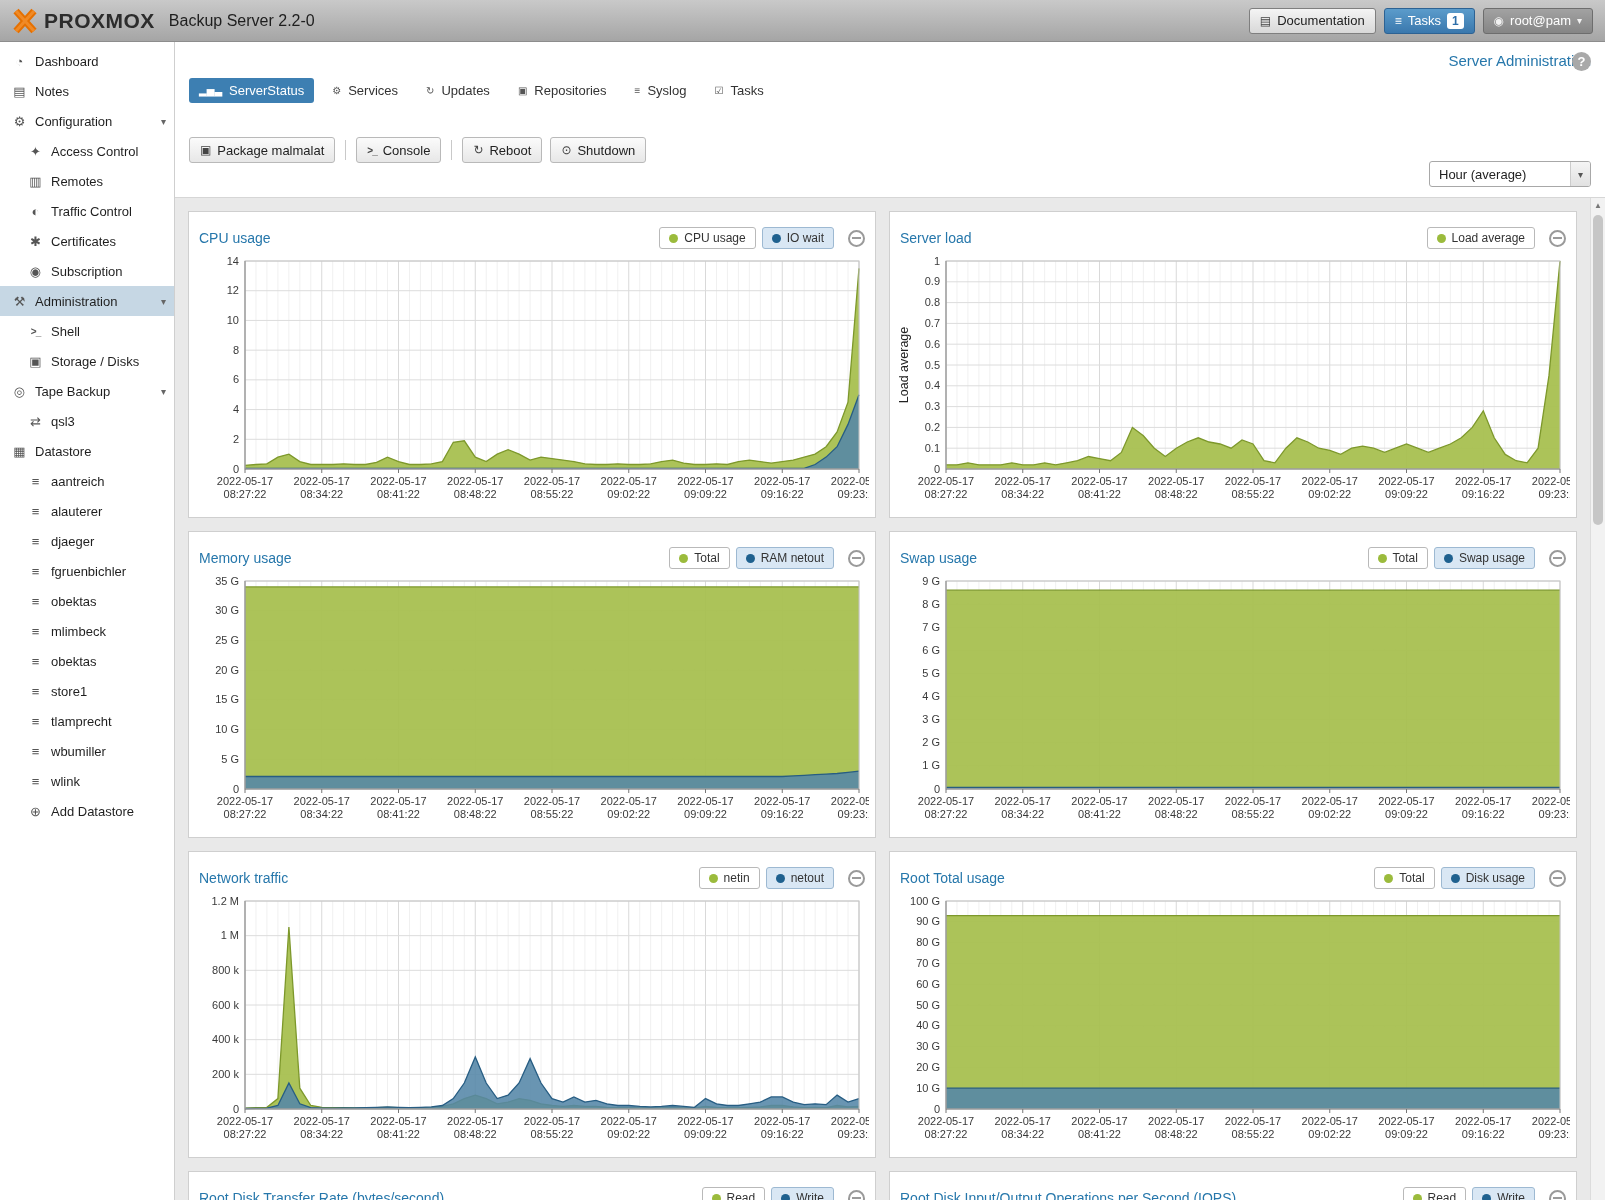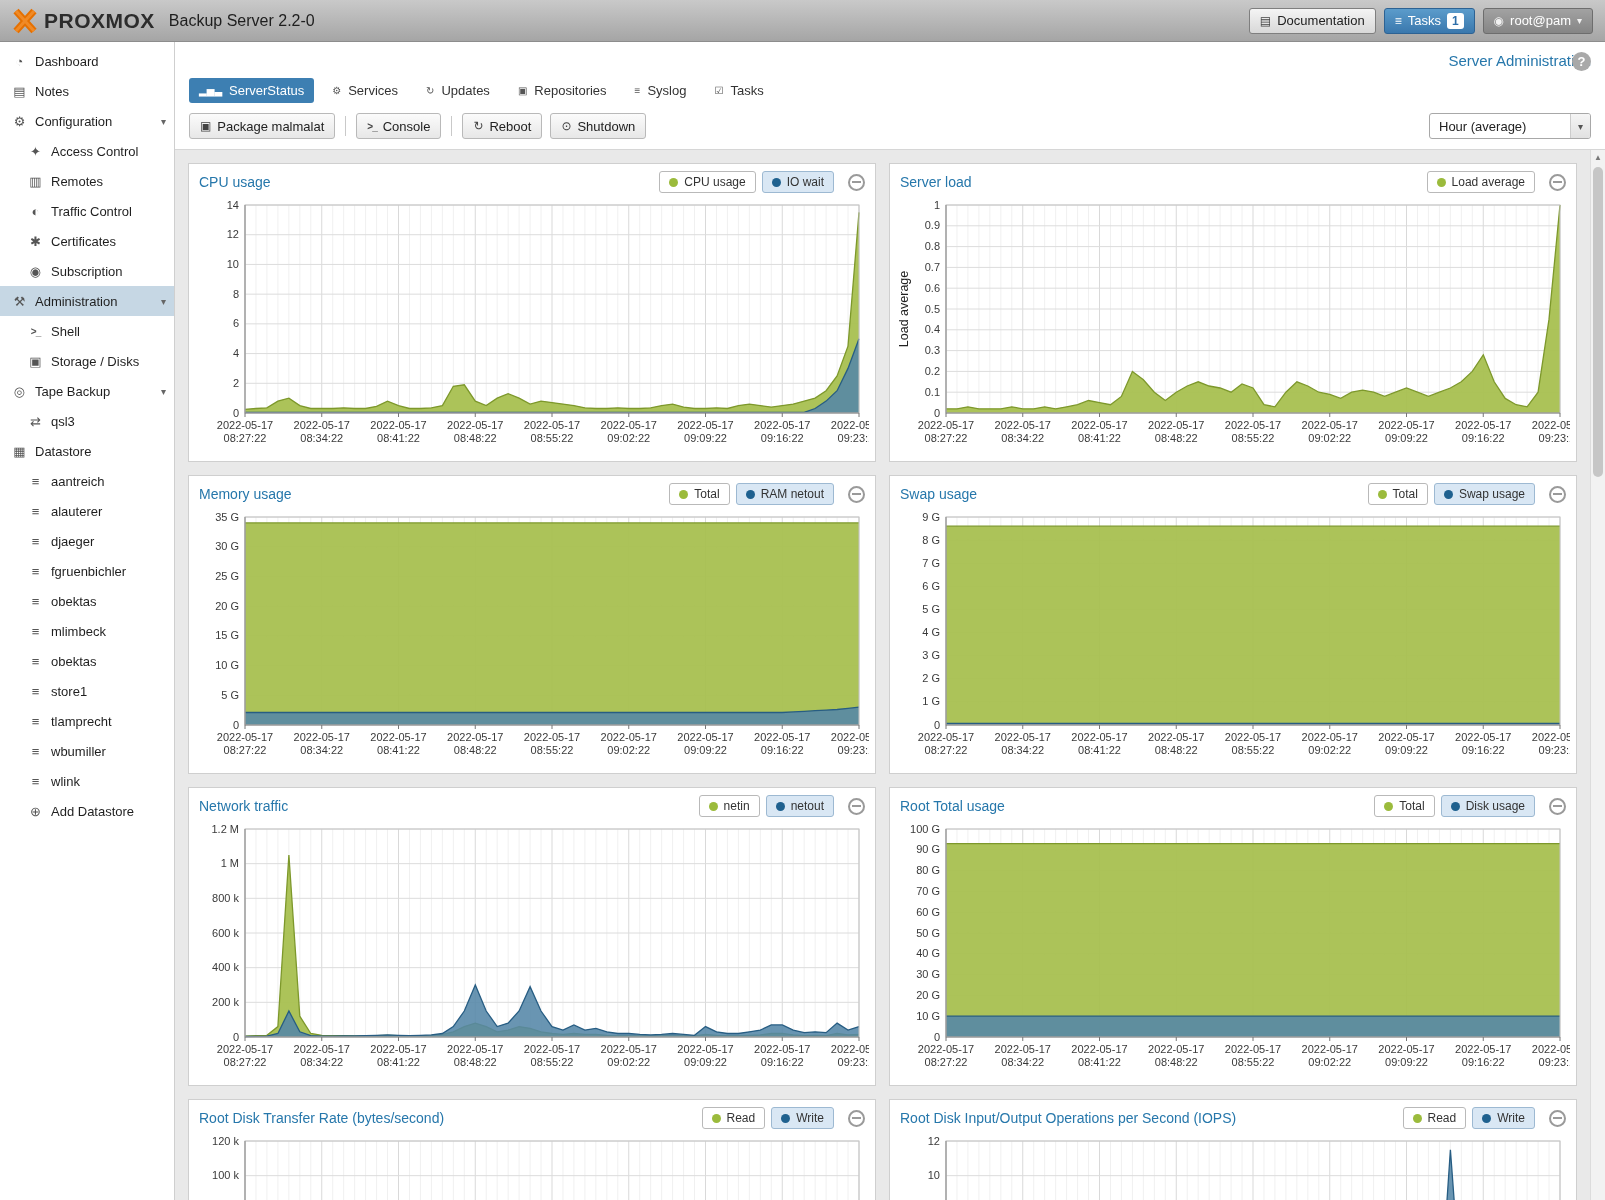--- a/index.html
+++ b/index.html
@@ -53,30 +53,30 @@
   .toolbar { display:flex; align-items:center; gap:8px; padding:10px 14px;
     border-bottom:1px solid #d6d6d6; background:#fff; flex:none; }
   .tl-btn { height:26px; display:inline-flex; align-items:center; gap:6px; padding:0 10px;
     border:1px solid #b9b9b9; border-radius:3px; background:linear-gradient(#fbfbfb,#e7e7e7);
     font-size:13px; color:#222; cursor:pointer; font-family:inherit; }
   .tl-btn .bicon { color:#444; font-size:12px; }
   .tl-btn .bicon.mono { font-size:10px; font-weight:bold; letter-spacing:-1px; }
   .sep { width:1px; height:20px; background:#c9c9c9; margin:0 2px; }
   .combo { margin-left:auto; display:flex; align-items:center; height:26px; width:162px;
     border:1px solid #a8a8a8; border-radius:3px; background:#fff; position:relative;
-    font-size:13px; color:#222; padding-left:9px; cursor:pointer; }
+    font-size:13px; color:#222; padding-left:9px; cursor:pointer;margin-top:48px; }
   .combo .trig { position:absolute; right:0; top:0; bottom:0; width:20px; border-left:1px solid #ccc;
     display:flex; align-items:center; justify-content:center;
     background:linear-gradient(#f5f5f5,#e1e1e1); color:#555; font-size:10px; border-radius:0 2px 2px 0; }
 
   
   .chart-region { position:relative; flex:1; background:#e9e9e9; overflow:hidden; }
   .charts { display:grid; grid-template-columns:1fr 1fr; gap:13px; padding:13px 29px 13px 13px; }
   .panel { background:#fff; border:1px solid #cfcfcf; }
-  .panel-h { display:flex; align-items:center; padding:7px 10px 4px 10px; }
+  .panel-h { display:flex; align-items:center; padding:15px 10px 4px 10px; }
   .panel-title { color:#2677ab; font-size:14px; }
   .legend { margin-left:auto; display:flex; gap:6px; align-items:center; }
   .pill { display:inline-flex; align-items:center; gap:6px; height:22px; padding:0 9px;
     border:1px solid #b9b9b9; border-radius:3px; background:#fff; font-size:12px; color:#333; cursor:pointer; }
   .pill.alt { background:#d9e7f4; border-color:#9db9d2; }
   .dot { width:9px; height:9px; border-radius:50%; }
   .collapse { width:17px; height:17px; border-radius:50%; border:2px solid #9a9a9a;
     margin-left:8px; position:relative; cursor:pointer; flex:none; }
   .collapse::after { content:""; position:absolute; left:2px; right:2px; top:50%; height:2px;
     margin-top:-1px; background:#9a9a9a; }

